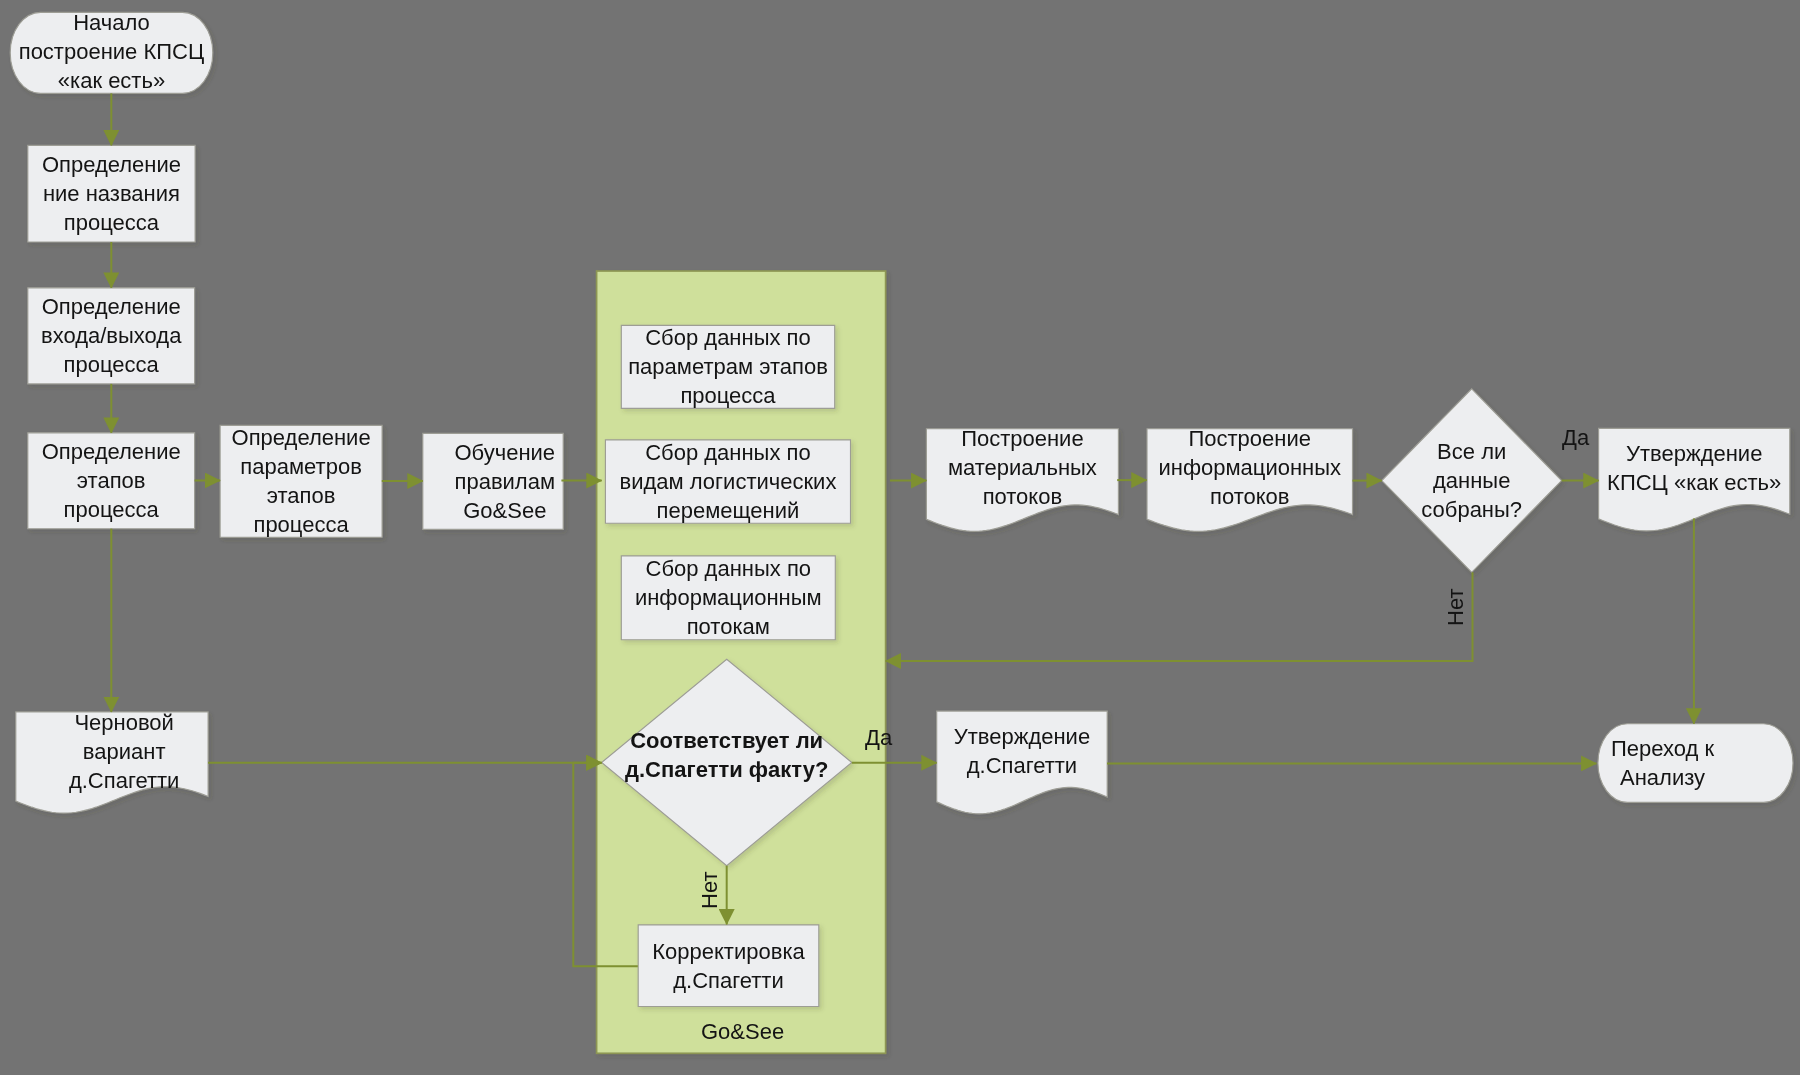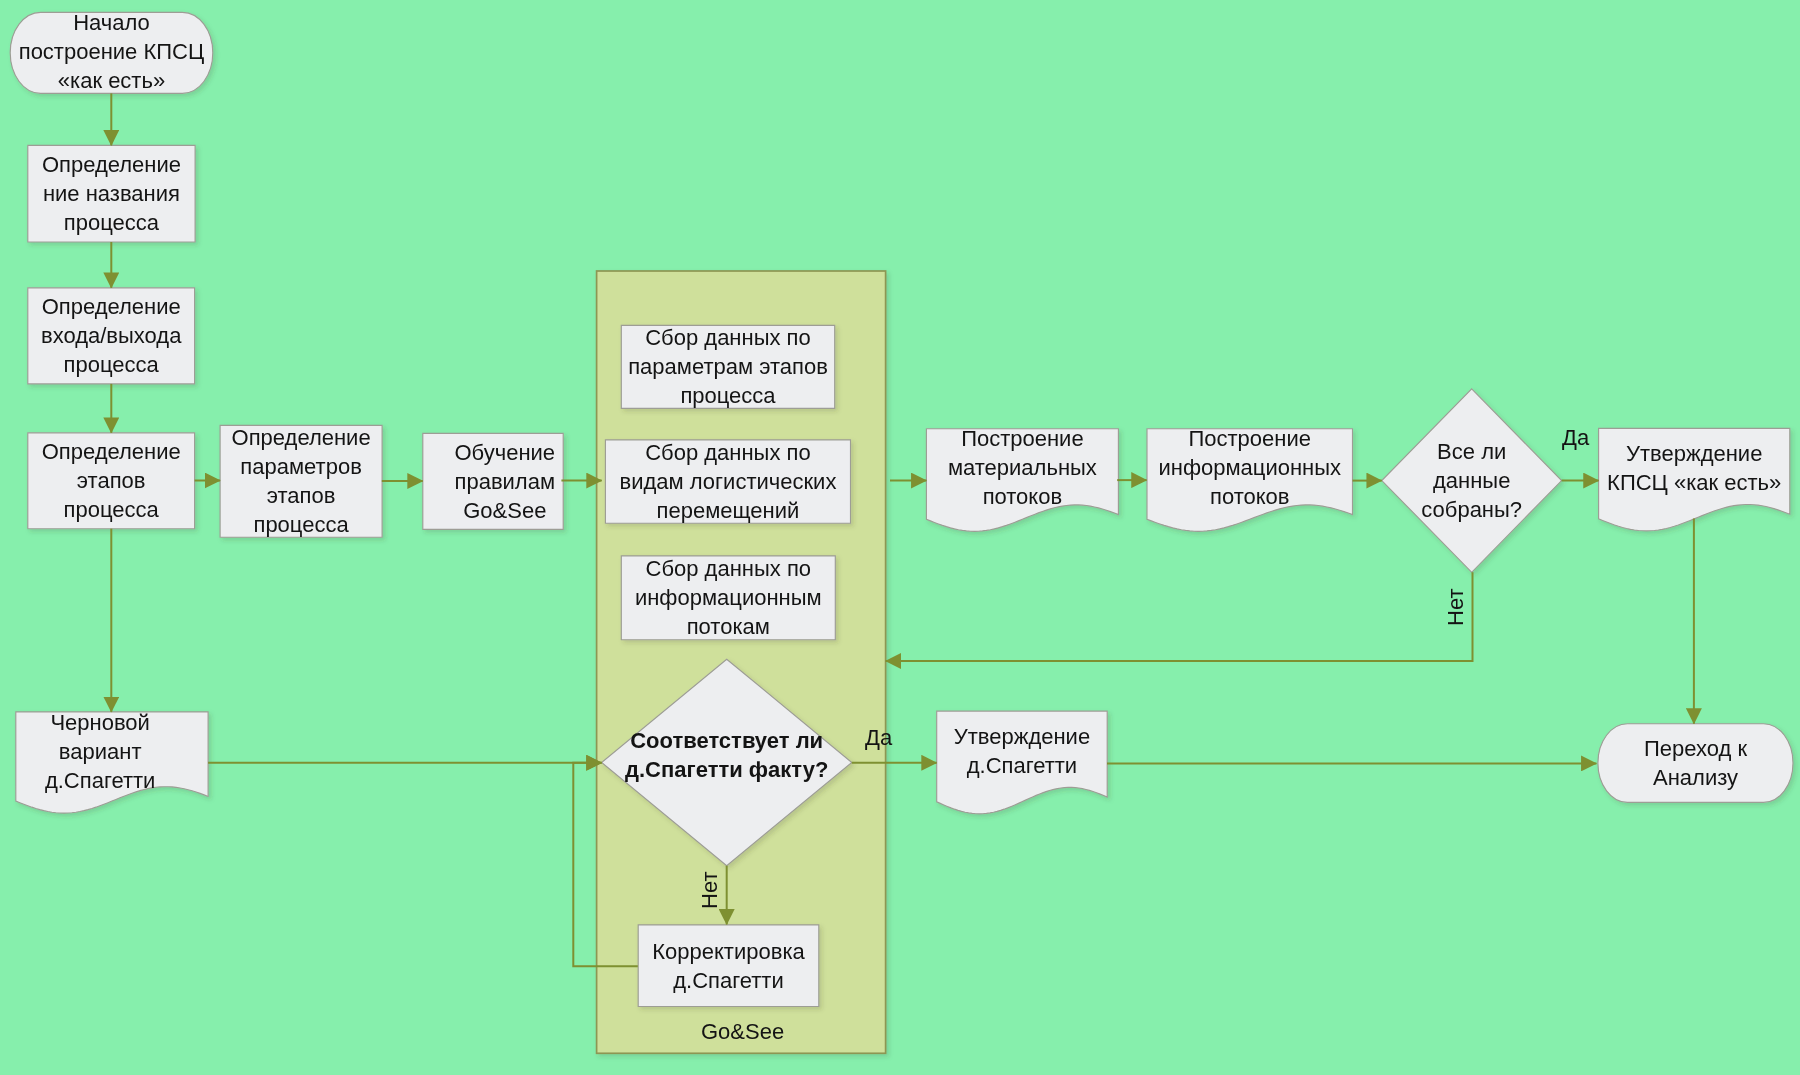--- a/index.html
+++ b/index.html
@@ -12,21 +12,21 @@
             text-align:center;color:#141414;font-size:22px;line-height:29px;
             white-space:pre-line;pointer-events:none;
             transform:translateZ(0);}
   .edgelabel{position:absolute;color:#141414;font-size:22px;line-height:26px;
              white-space:nowrap;transform-origin:left top;transform:translateZ(0);}
   .rot90{transform:rotate(-90deg) translateZ(0);}
 </style>
 </head>
 <body>
 
-<div id="stage" style="background: #86efac;">
+<div id="stage" style="background: #737373;">
 
   <svg class="layer" viewBox="0 0 1800 1075">
     <defs>
       <filter id="shadow" x="-25%" y="-25%" width="160%" height="160%">
         <feDropShadow dx="2.4" dy="2.6" stdDeviation="1.9" flood-color="#3a3a30" flood-opacity="0.17"></feDropShadow>
       </filter>
       <marker id="arrow" viewBox="0 0 10 10" refX="9.6" refY="5" markerWidth="8" markerHeight="8" orient="auto-start-reverse" markerUnits="strokeWidth">
         <path id="arrow-head" d="M 0 0 L 10 5 L 0 10 Z" fill="#7E9031"></path>
       </marker>
     </defs>
@@ -109,30 +109,30 @@
 материальных
 потоков</div>
     <div class="nodetext" id="label-n10" style="left: 1147px; top: 428.7px; width: 205.5px; height: 78.6px; color: rgb(20, 20, 20);">Построение
 информационных
 потоков</div>
     <div class="nodetext" id="label-n11" style="left: 1381.8px; top: 388.8px; width: 179.8px; height: 183.5px; color: rgb(20, 20, 20);">Все ли
 данные
 собраны?</div>
     <div class="nodetext" id="label-n12" style="left: 1598.6px; top: 428.3px; width: 191.2px; height: 78.6px; color: rgb(20, 20, 20);">Утверждение
 КПСЦ «как есть»</div>
-    <div class="nodetext" id="label-n13" style="left: 4px; top: 711.9px; width: 192.3px; height: 79px; color: rgb(20, 20, 20);">Черновой
+    <div class="nodetext" id="label-n13" style="left: 28px; top: 711.9px; width: 192.3px; height: 79px; color: rgb(20, 20, 20);">Черновой
 вариант
 д.Спагетти</div>
     <div class="nodetext" id="label-n14" style="left: 601.6px; top: 652px; width: 250.2px; height: 206.5px; color: rgb(20, 20, 20); font-weight: bold;">Соответствует ли
 д.Спагетти факту?</div>
     <div class="nodetext" id="label-n15" style="left: 936.7px; top: 711.1px; width: 170.5px; height: 80px; color: rgb(20, 20, 20);">Утверждение
 д.Спагетти</div>
     <div class="nodetext" id="label-n16" style="left: 638.2px; top: 924.9px; width: 180.6px; height: 81.6px; color: rgb(20, 20, 20);">Корректировка
 д.Спагетти</div>
-    <div class="nodetext" id="label-n17" style="left: 1598px; top: 723.7px; width: 195.1px; height: 78.7px; color: rgb(20, 20, 20);">Переход к
+    <div class="nodetext" id="label-n17" style="left: 1565px; top: 723.7px; width: 195.1px; height: 78.7px; color: rgb(20, 20, 20);">Переход к
 Анализу</div>
   </div>
 
   <div>
     <div class="edgelabel" style="left: 1562px; top: 425px; color: rgb(20, 20, 20);">Да</div>
     <div class="edgelabel rot90" style="left: 1442.5px; top: 626px; color: rgb(20, 20, 20);">Нет</div>
     <div class="edgelabel" style="left: 865px; top: 725.3px; color: rgb(20, 20, 20);">Да</div>
     <div class="edgelabel rot90" style="left: 696.6px; top: 909px; color: rgb(20, 20, 20);">Нет</div>
     <div class="edgelabel" style="left: 701px; top: 1019px; color: rgb(20, 20, 20);">Go&amp;See</div>
   </div>

